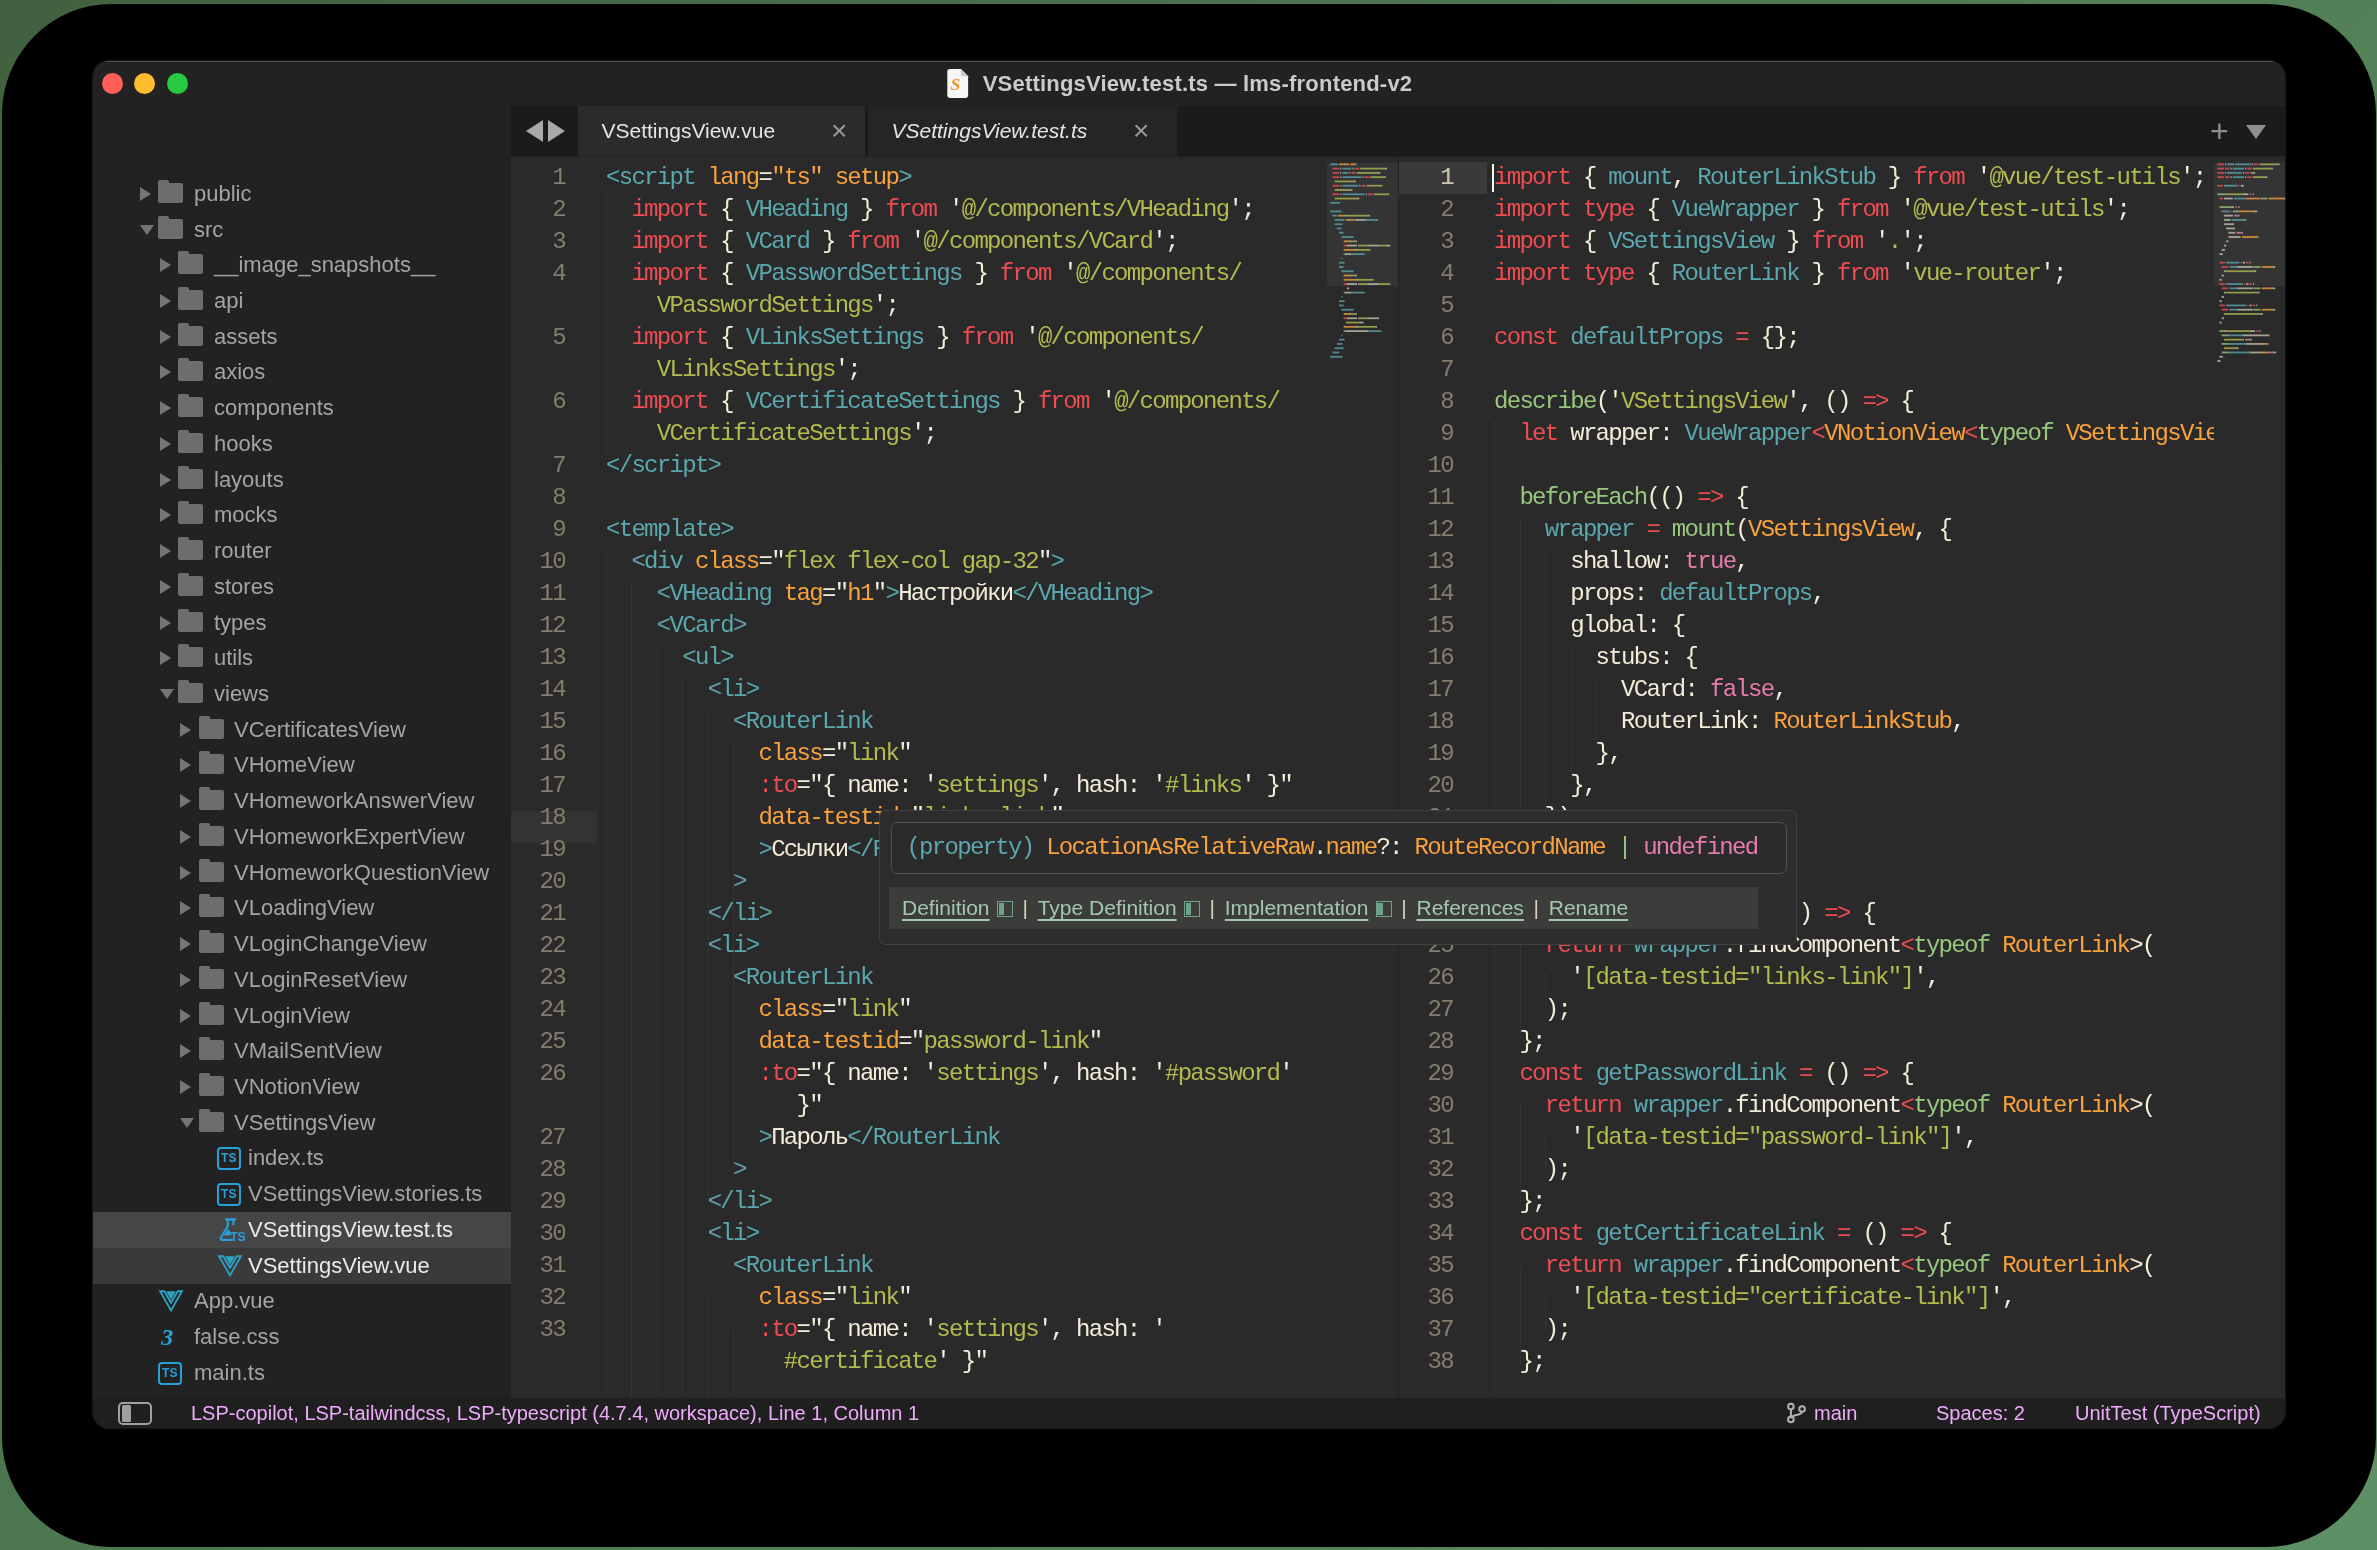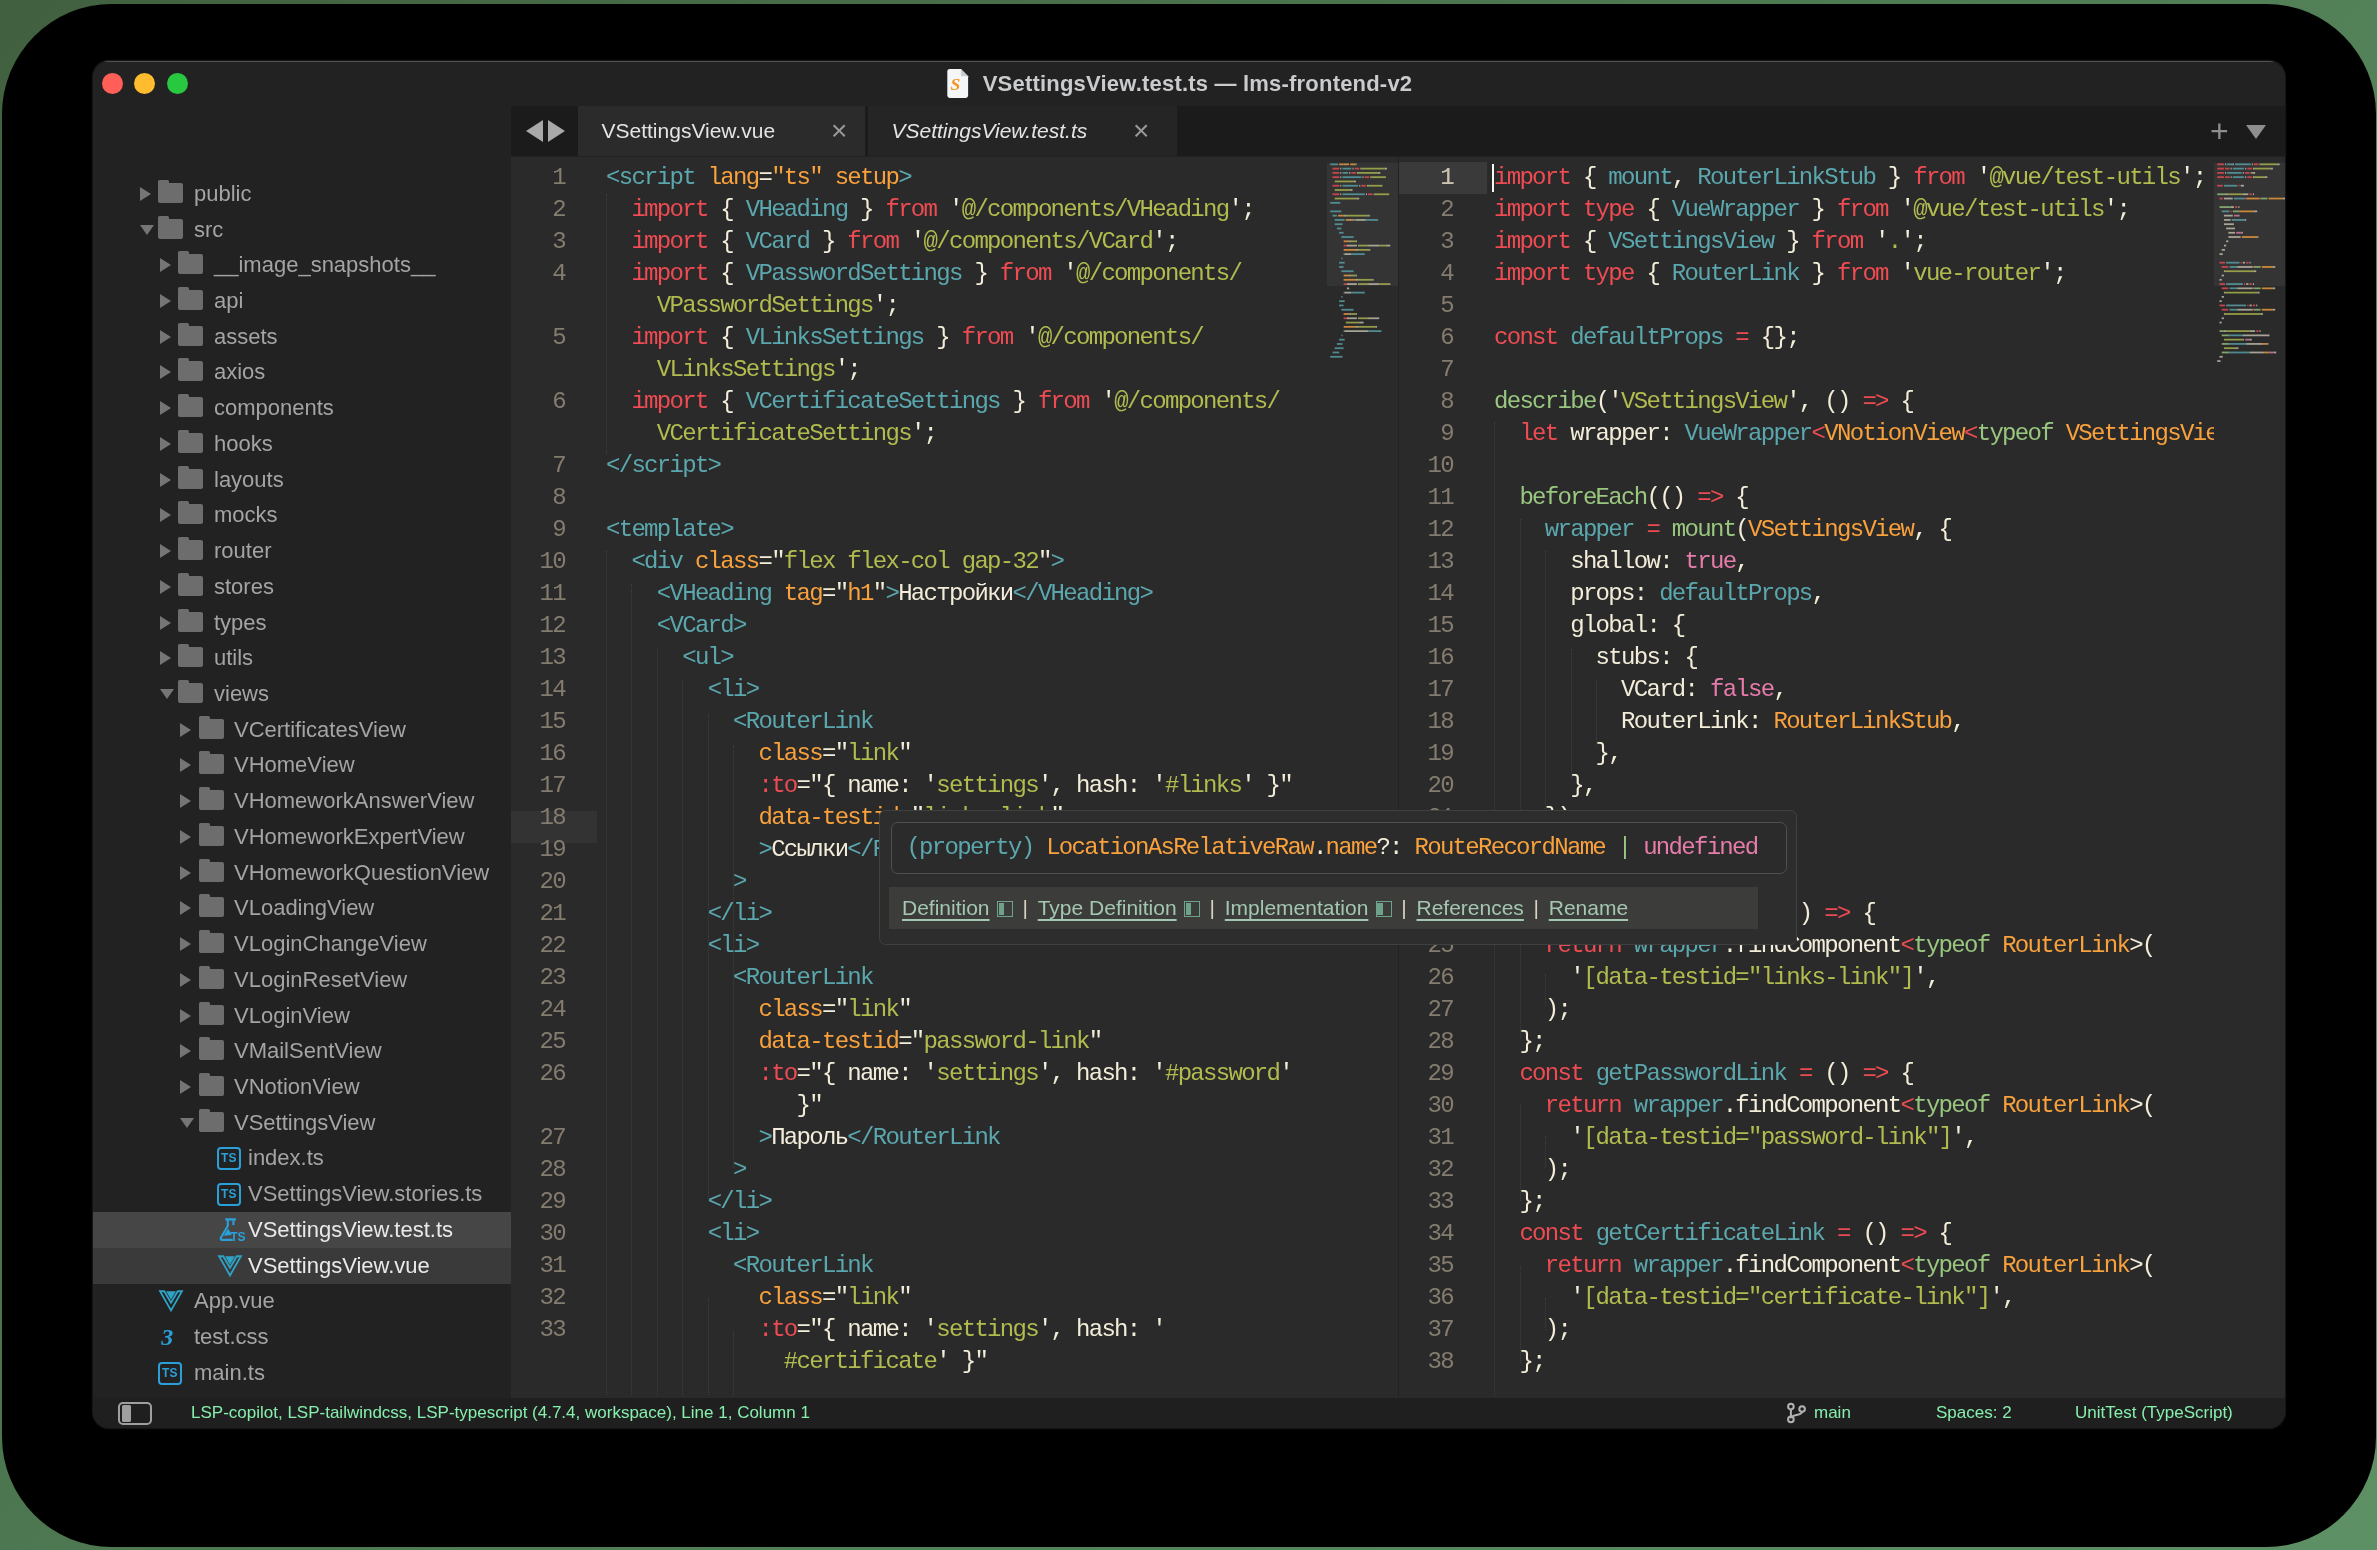--- a/index.html
+++ b/index.html
@@ -35,21 +35,21 @@
 .pane.rp{left:1306px;width:886px}
 pre{font-family:"Liberation Mono",monospace;font-size:24px;line-height:32px;letter-spacing:-1.7px;color:#f2ecd8}
 .gut{position:absolute;top:4.9px;left:0;width:54px;text-align:right;color:#847c6e}
 .code{position:absolute;top:4.9px;left:95px;width:720px;overflow:hidden}
 .k{color:#ef4b52}.t{color:#5ba7ae}.o{color:#f9a13c}.s{color:#b2bb4e}.g{color:#99c77f}.p{color:#e77cab}
 .chip{position:absolute;background:#3a3a3b;height:32px}
 .cursor{position:absolute;width:2.4px;height:28px;background:#f8f8f2}
 .mmap{position:absolute;top:4.9px;right:0;width:71px;background:#2a2a2b;z-index:5}
 .gd{position:absolute;width:0;border-left:1.6px dotted rgba(170,170,170,.17)}
 .statusbar{position:absolute;left:0;right:0;bottom:0;height:30px;background:#1f1f20;z-index:40}
-.statusbar .txt{position:absolute;top:50%;transform:translateY(-50%);font-size:17px;color:#86efac;white-space:nowrap}
+.statusbar .txt{position:absolute;top:50%;transform:translateY(-50%);font-size:20px;color:#f0abfc;white-space:nowrap}
 .panelic{position:absolute;left:25px;top:50%;margin-top:-11.4px;width:34px;height:23.5px;border:2.4px solid #9f9f9f;border-radius:4.9px}
 .panelic::before{content:'';position:absolute;left:1.6px;top:1.6px;bottom:1.6px;width:9.7px;background:#9f9f9f;border-radius:1.6px}
 .tooltip{position:absolute;left:786px;top:749px;width:918px;height:135px;background:#2d2d2e;border:0.8px solid #404041;border-radius:6.5px;z-index:50}
 .tt-type{position:absolute;left:11.4px;top:11.4px;width:896px;height:52px;background:#2b2b2c;border:1.6px solid #505051;border-radius:6.5px;display:flex;align-items:center;padding-left:14px}
 .tt-type pre{font-size:24px}
 .tt-links{position:absolute;left:9px;top:76px;width:869px;height:42px;background:#3c3c3a;display:flex;align-items:center;padding-left:13px;font-size:21px;color:#a3c7b1;white-space:nowrap}
 .tt-links a{color:#a3c7b1;text-decoration:underline;text-underline-offset:4px}
 .tt-links .sep{color:#d8d3c0;padding:0 9.7px;text-decoration:none}
 .lnic{display:inline-block;width:16px;height:16px;border:1.6px solid #6fa28b;margin-left:7.3px;position:relative;top:0.8px}
 .lnic::before{content:'';position:absolute;left:0.8px;top:0.8px;bottom:0.8px;width:5.7px;background:#6fa28b}
@@ -234,21 +234,21 @@
         <svg class="ic-vue" style="left:65px" viewBox="0 0 32 28" width="26" height="23">
           <path d="M2.5 2h5.2L16 16.2 24.3 2h5.2L16 25.5z" fill="none" stroke="#2fa3c6" stroke-width="2.2"></path>
           <path d="M10 2l6 10.4L22 2z" fill="#2fa3c6"></path>
         </svg>
         <span class="sname" style="left:101px">App.vue</span>
       </div>
 <div class="srow" style="top:1213px">
         <svg class="ic-vue" style="left:65px" viewBox="0 0 30 30" width="24" height="24">
           <text x="4" y="25" font-family="Liberation Serif" font-weight="bold" font-style="italic" font-size="30" fill="#2b9fd8">3</text>
         </svg>
-        <span class="sname" style="left:101px">test.css</span>
+        <span class="sname" style="left:101px">false.css</span>
       </div>
 <div class="srow" style="top:1249px">
         <i class="ic-ts" style="left:65px">TS</i>
         <span class="sname" style="left:101px">main.ts</span>
       </div>
 </div>
 <div class="tabbar">
 <i class="navtri-l"></i>
       <i class="navtri-r"></i>
 <div class="tab" style="left:67px;width:287px;background:#2b2b2c">

